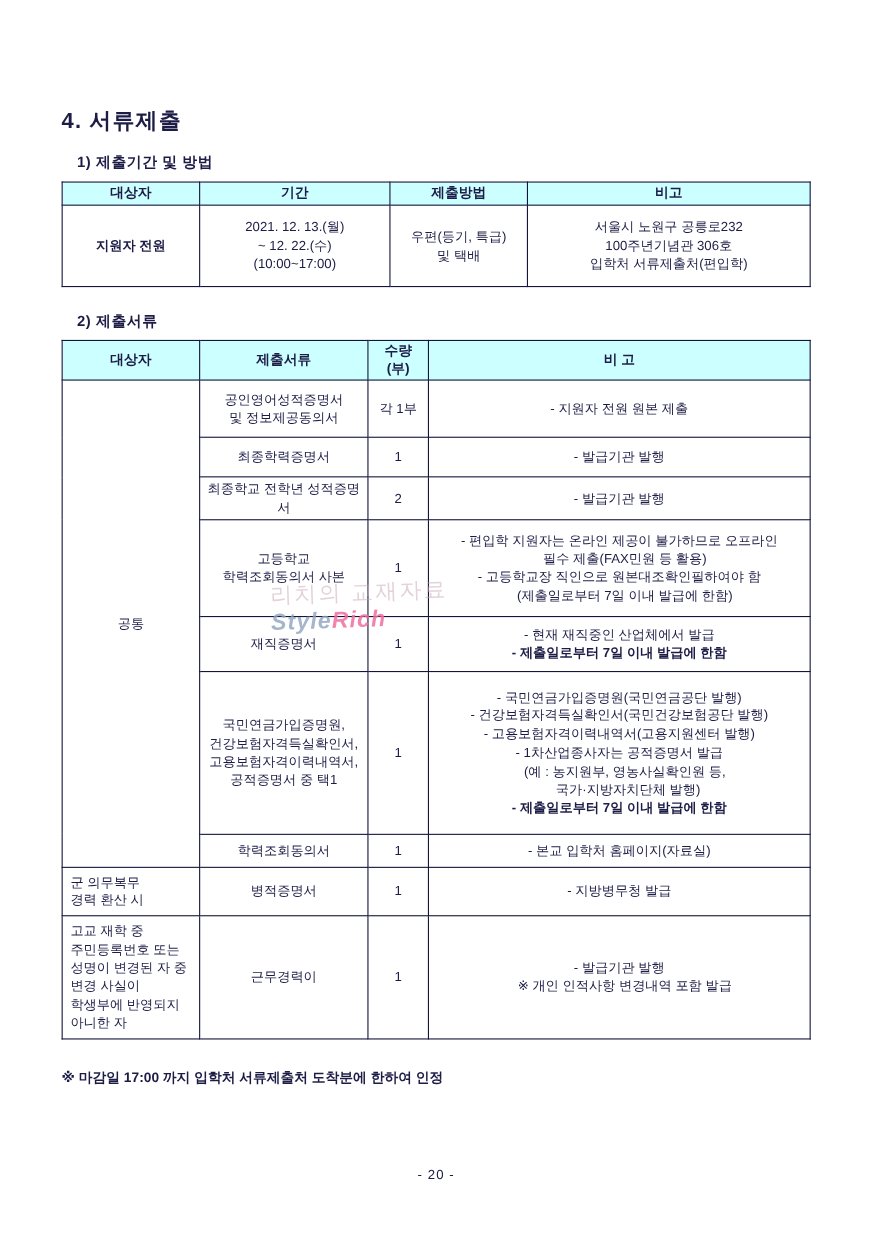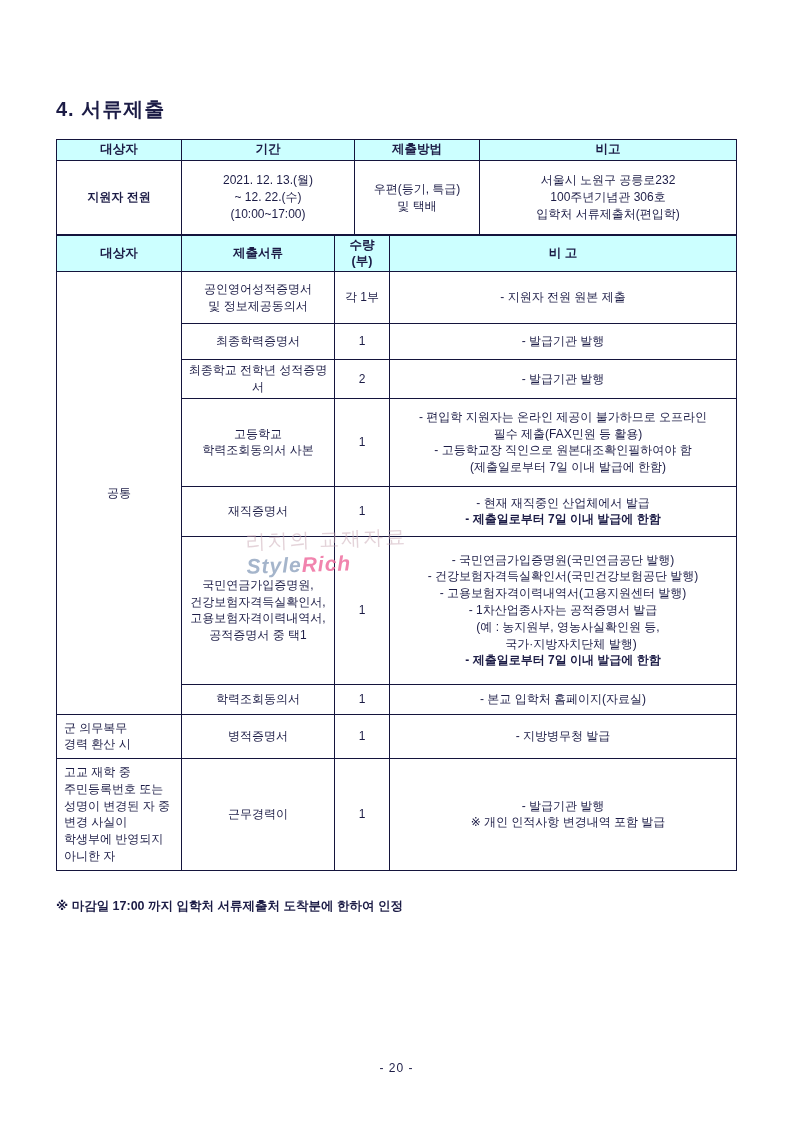--- a/index.html
+++ b/index.html
@@ -61,20 +61,21 @@
 
 <div class="page">
 
   <div class="watermark">
     <div class="wm-line1">리치의 교재자료</div>
     <div class="wm-line2"><span class="wm-style">Style</span><span class="wm-rich">Rich</span></div>
   </div>
 
   <div class="title">4. 서류제출</div>
 
+  <div class="section-heading">1) 제출기간 및 방법</div>
 
   <table>
     <colgroup>
         <col style="width:125px">
         <col style="width:173px">
         <col style="width:125px">
         <col style="width:257px">
       </colgroup>
     <thead>
       <tr class="t1-hdr">
@@ -98,20 +99,21 @@
         </td>
         <td class="note-cell">
           <div class="line">서울시 노원구 공릉로232</div>
           <div class="line">100주년기념관 306호</div>
           <div class="line">입학처 서류제출처(편입학)</div>
         </td>
       </tr>
     </tbody>
   </table>
 
+  <div class="section-heading section-gap">2) 제출서류</div>
 
   <table>
     <colgroup>
         <col style="width:125px">
         <col style="width:153px">
         <col style="width:55px">
         <col style="width:347px">
       </colgroup>
     <thead>
       <tr class="t2-hdr">

